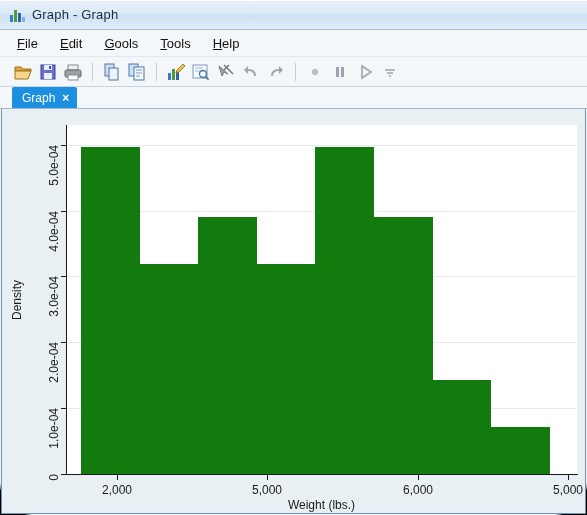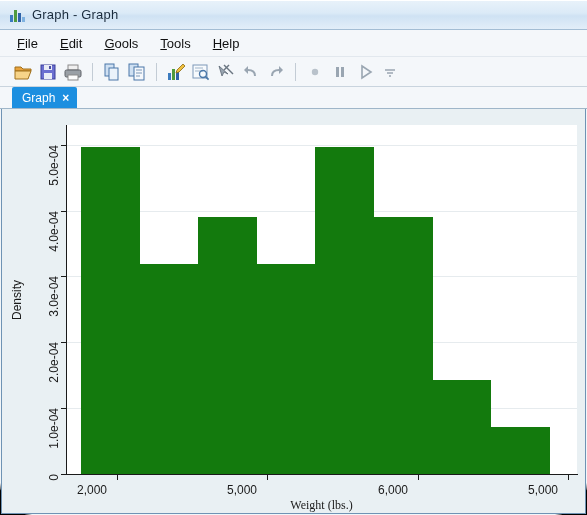--- a/index.html
+++ b/index.html
@@ -81,29 +81,29 @@
   .axis-line{position:absolute;background:#1a1a1a;}
   .tick{position:absolute;background:#1a1a1a;}
   .bar{position:absolute;background:#137a0d;}
   .ylabel{
     position:absolute;font-size:12px;color:#1a1a1a;
     transform:rotate(-90deg);transform-origin:100% 50%;
     text-align:right;white-space:nowrap;
   }
   .xlabel{
     position:absolute;font-size:12px;color:#1a1a1a;
-    text-align:left;white-space:nowrap;
+    text-align:center;white-space:nowrap;
   }
   .axis-title-y{
     position:absolute;font-size:12px;color:#1a1a1a;
     transform:rotate(-90deg);white-space:nowrap;
   }
   .axis-title-x{
     position:absolute;font-size:12px;color:#1a1a1a;
-    width:100%;text-align:center;white-space:nowrap;font-family:Liberation Serif, serif;
+    width:100%;text-align:center;white-space:nowrap;
   }
 </style>
 </head>
 <body>
 
 <div class="app">
 
   <div class="titlebar">
     <span class="title-icon">
       <i></i>

